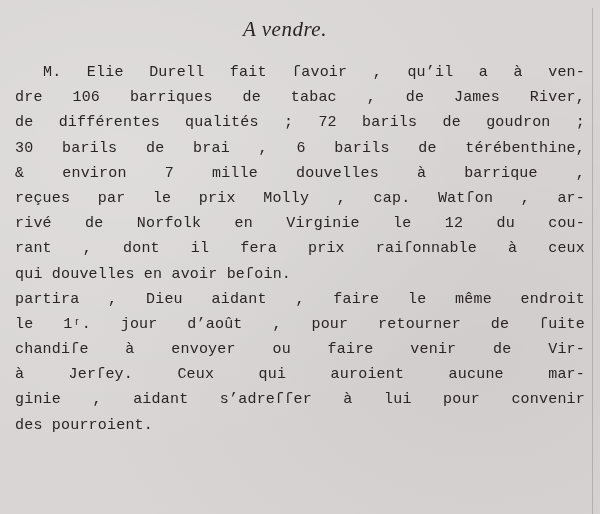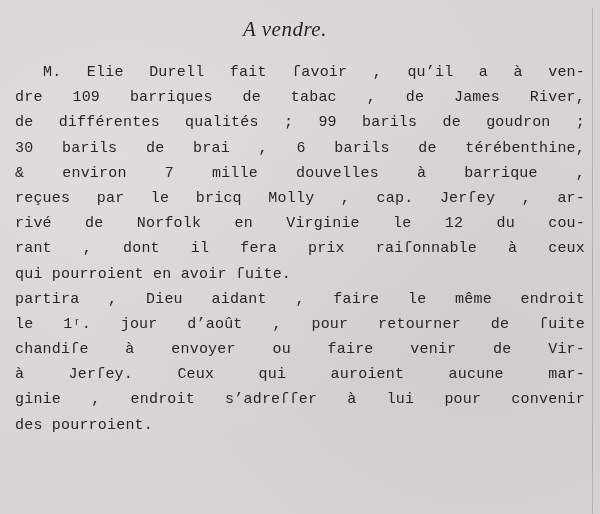--- a/index.html
+++ b/index.html
@@ -81,29 +81,29 @@
 <body>
 
 <div class="page">
   <div class="right-rule"></div>
 
   <div class="heading">A vendre.</div>
 
   <div class="column">
 
     <div class="line indent"><span class="txt">M. Elie Durell fait ſavoir , qu’il a à ven-</span></div>
-    <div class="line"><span class="txt">dre 109 barriques de tabac , de James River,</span></div>
-    <div class="line"><span class="txt">de différentes qualités ; 99 barils de goudron ;</span></div>
+    <div class="line"><span class="txt">dre 106 barriques de tabac , de James River,</span></div>
+    <div class="line"><span class="txt">de différentes qualités ; 72 barils de goudron ;</span></div>
     <div class="line"><span class="txt">30 barils de brai , 6 barils de térébenthine,</span></div>
     <div class="line"><span class="txt">&amp; environ 7 mille douvelles à barrique ,</span></div>
-    <div class="line"><span class="txt">reçues par le bricq Molly , cap. Jerſey , ar-</span></div>
+    <div class="line"><span class="txt">reçues par le prix Molly , cap. Watſon , ar-</span></div>
     <div class="line"><span class="txt">rivé de Norfolk en Virginie le 12 du cou-</span></div>
     <div class="line"><span class="txt">rant , dont il fera prix raiſonnable à ceux</span></div>
-    <div class="line last"><span class="txt">qui pourroient en avoir ſuite.</span></div>
+    <div class="line last"><span class="txt">qui douvelles en avoir beſoin.</span></div>
 
     <div class="line"><span class="txt">partira , Dieu aidant , faire le même endroit</span></div>
     <div class="line"><span class="txt">le 1ʳ. jour d’août , pour retourner de ſuite</span></div>
     <div class="line"><span class="txt">chandiſe à envoyer ou faire venir de Vir-</span></div>
     <div class="line"><span class="txt">à Jerſey. Ceux qui auroient aucune mar-</span></div>
-    <div class="line"><span class="txt">ginie , endroit s’adreſſer à lui pour convenir</span></div>
+    <div class="line"><span class="txt">ginie , aidant s’adreſſer à lui pour convenir</span></div>
     <div class="line last"><span class="txt">des pourroient.</span></div>
   </div>
 </div>
 
 </body></html>

